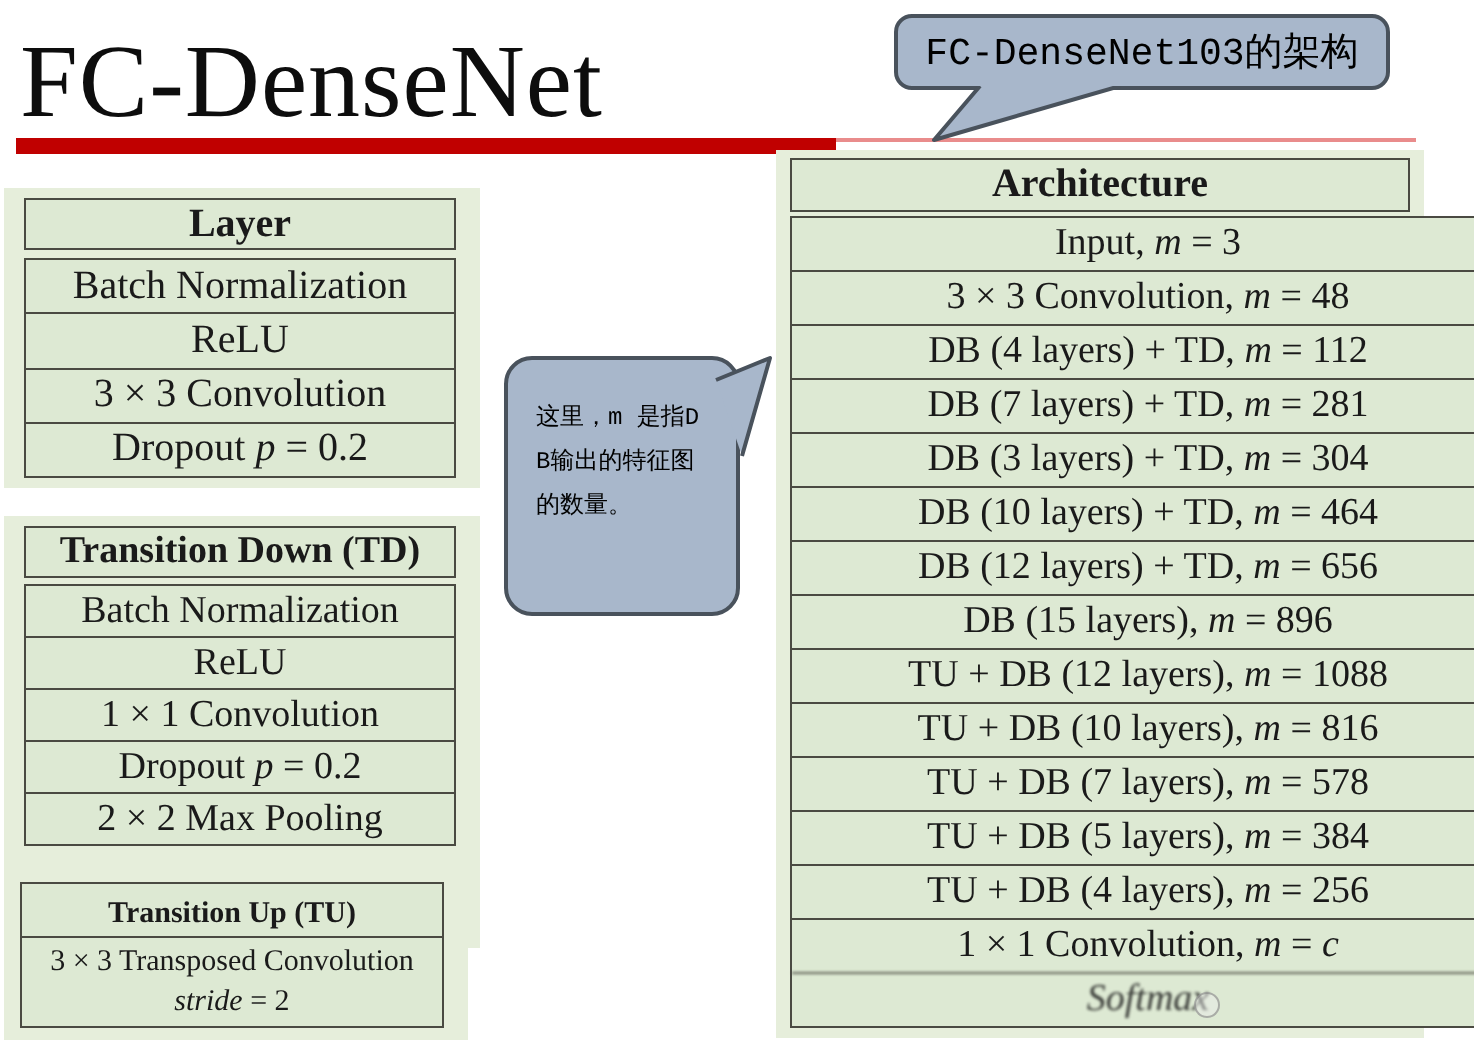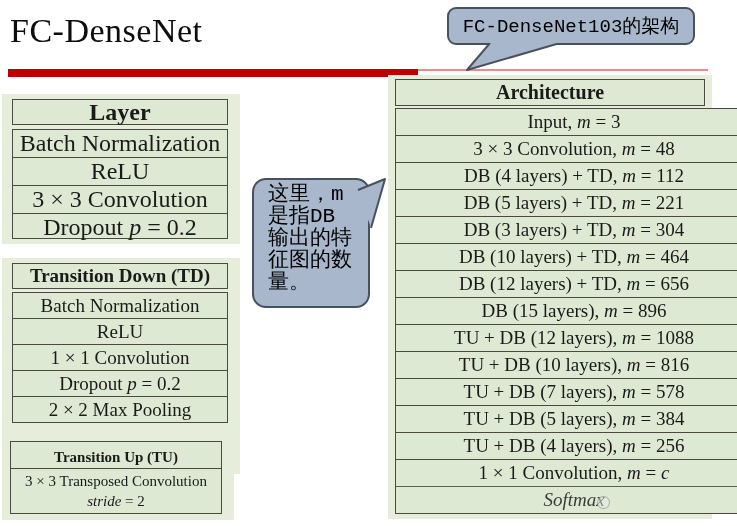--- a/index.html
+++ b/index.html
@@ -2,58 +2,58 @@
 <html><head>
 <meta charset="utf-8">
 <style>
   * { margin:0; padding:0; box-sizing:border-box; }
   body { background:#fff; }
   .slide {
     position:relative; width:737px; height:526px; background:#ffffff;
     overflow:hidden; font-family:"Liberation Serif", serif; color:#1a1a1a;
   }
   .title {
-    position:absolute; left:10px; top:12px; font-size:34px; font-weight:normal;
+    position:absolute; left:10px; top:12px; font-size:52px; font-weight:normal;
     font-family:"Liberation Serif", serif; color:#0d0d0d; letter-spacing:0.5px;
   }
   .bar-thick { position:absolute; left:8px; top:69px; width:410px; height:8px; background:#c00000; }
   .bar-thin  { position:absolute; left:418px; top:69px; width:290px; height:2px; background:#e98c8c; }
 
   
   .bubble {
     position:absolute; background:#a8b7cb; border:2px solid #49525c;
     font-family:Liberation Mono, monospace; color:#000;
   }
   .top-bubble {
     left:447px; top:7px; width:248px; height:38px; border-radius:9px;
     display:flex; align-items:center; justify-content:center; font-size:19px;
   }
   .mid-bubble {
     left:252px; top:178px; width:118px; height:130px; border-radius:14px;
-    font-size:21px; line-height:22px; padding:4px 0 0 14px;
+    font-size:12px; line-height:22px; padding:18px 0 0 14px;
   }
   .mid-bubble .bubble-text { display:block; width:86px; word-break:break-all; }
   .tail { position:absolute; }
 
   
   .panel { position:absolute; background:#e6eedb; }
   .tbox {
     position:absolute; background:#dde9d3; border:1.5px solid #4a4a42;
   }
   .thead {
     display:flex; align-items:center; justify-content:center; font-weight:bold;
   }
   .tbody { display:flex; flex-direction:column; }
   .trow {
     flex:1; display:flex; align-items:center; justify-content:center;
     border-top:1.5px solid #4a4a42; white-space:pre;
   }
   .trow:first-child { border-top:none; }
   .mvar { font-style:italic; }
-  .left-font { font-size:24px; }
+  .left-font { font-size:20px; }
   .arch-font { font-size:19px; }
   .tu-font { font-size:15px; }
   .tu-cell { flex-direction:column; justify-content:center; line-height:20px; }
   .soft { filter:blur(0.7px); opacity:.85;font-style:italic; }
 
   .dot {
     position:absolute; left:597px; top:496px; width:13px; height:13px;
     border-radius:50%; border:1.5px solid rgba(120,120,120,.55);
     background:rgba(235,235,235,.45);
   }
@@ -115,21 +115,21 @@
       </div>
     </div>
   </div>
 
   <div class="panel" style="left:388px; top:75px; width:324px; height:444px;">
     <div class="tbox thead" style="left:7px; top:4px; width:310px; height:27px; font-size:20px;">Architecture</div>
     <div class="tbox tbody arch-font" style="left:7px; top:33px; width:358px; height:406px;">
       <div class="trow"><span>Input, </span><span class="mvar">m</span><span> = 3</span></div>
       <div class="trow"><span>3 × 3 Convolution, </span><span class="mvar">m</span><span> = 48</span></div>
       <div class="trow"><span>DB (4 layers) + TD, </span><span class="mvar">m</span><span> = 112</span></div>
-      <div class="trow"><span>DB (5 layers) + TD, </span><span class="mvar">m</span><span> = 221</span></div>
+      <div class="trow"><span>DB (7 layers) + TD, </span><span class="mvar">m</span><span> = 281</span></div>
       <div class="trow"><span>DB (3 layers) + TD, </span><span class="mvar">m</span><span> = 304</span></div>
       <div class="trow"><span>DB (10 layers) + TD, </span><span class="mvar">m</span><span> = 464</span></div>
       <div class="trow"><span>DB (12 layers) + TD, </span><span class="mvar">m</span><span> = 656</span></div>
       <div class="trow"><span>DB (15 layers), </span><span class="mvar">m</span><span> = 896</span></div>
       <div class="trow"><span>TU + DB (12 layers), </span><span class="mvar">m</span><span> = 1088</span></div>
       <div class="trow"><span>TU + DB (10 layers), </span><span class="mvar">m</span><span> = 816</span></div>
       <div class="trow"><span>TU + DB (7 layers), </span><span class="mvar">m</span><span> = 578</span></div>
       <div class="trow"><span>TU + DB (5 layers), </span><span class="mvar">m</span><span> = 384</span></div>
       <div class="trow"><span>TU + DB (4 layers), </span><span class="mvar">m</span><span> = 256</span></div>
       <div class="trow"><span>1 × 1 Convolution, </span><span class="mvar">m</span><span> = </span><span class="mvar">c</span></div>

